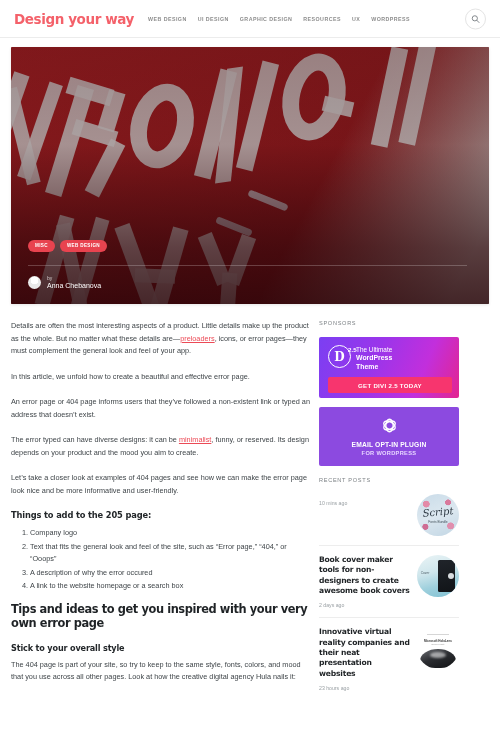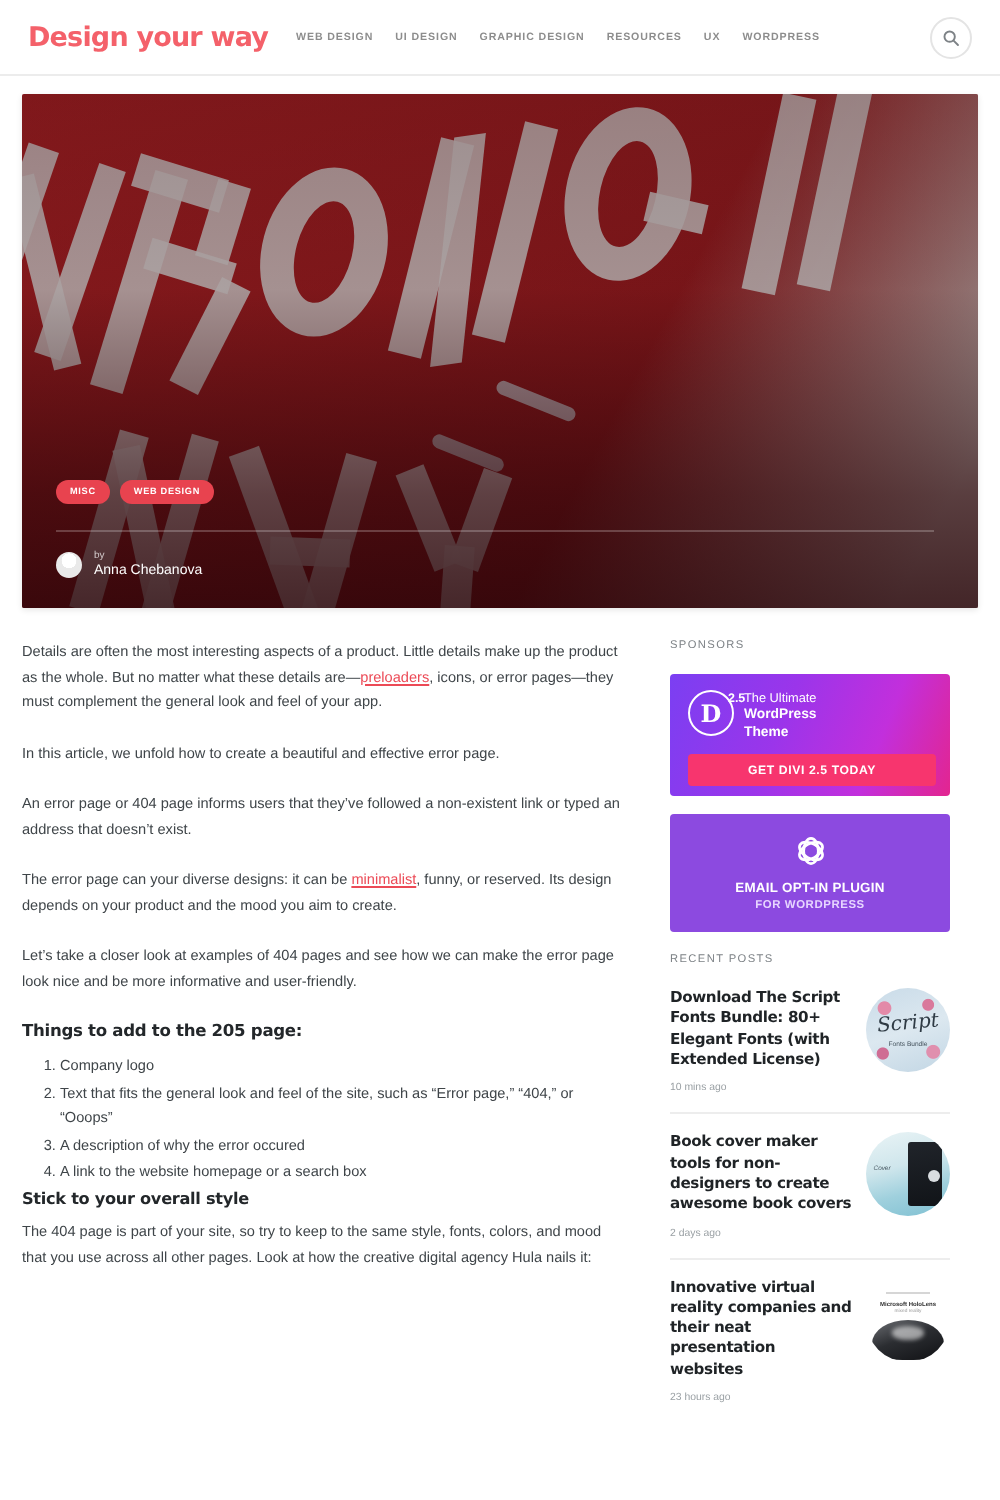--- a/index.html
+++ b/index.html
@@ -128,21 +128,21 @@
     background: radial-gradient(circle at 50% 34%, #ffffff 0 34%, #e9e9e9 35% 100%);
     flex: none;
   }
   .by-label { font-size: 5px; color: rgba(255,255,255,0.72); line-height: 1.25; }
   .by-name  { font-size: 7px; color: #fff; line-height: 1.3; }
 
   
   .page-body {
     display: flex;
     padding: 16px 11px 0 11px;
-    gap: 24px;
+    gap: 8px;
   }
   .article { width: 300px; flex: none; }
   .sidebar { width: 140px; flex: none; }
 
   
   .p {
     font-size: 7.3px;
     line-height: 1.72;
     color: #3f4549;
     margin-bottom: 13px;
@@ -445,32 +445,33 @@
 <div class="page-body">
 
   <div class="article">
 
     <p class="p"><span>Details are often the most interesting aspects of a product. Little details make up the product as the whole. But no matter what these details are—</span><span class="inline-link">preloaders</span><span>, icons, or error pages—they must complement the general look and feel of your app.</span></p>
 
     <p class="p">In this article, we unfold how to create a beautiful and effective error page.</p>
 
     <p class="p">An error page or 404 page informs users that they’ve followed a non-existent link or typed an address that doesn’t exist.</p>
 
-    <p class="p"><span>The error page can your diverse designs: it can be </span><span class="inline-link">minimalist</span><span>, funny, or reserved. Its design depends on your product and the mood you aim to create.</span></p>
+    <p class="p"><span>The error typed can have diverse designs: it can be </span><span class="inline-link">minimalist</span><span>, funny, or reserved. Its design depends on your product and the mood you aim to create.</span></p>
 
     <p class="p">Let’s take a closer look at examples of 404 pages and see how we can make the error page look nice and be more informative and user-friendly.</p>
 
     <div class="h-sub">Things to add to the 205 page:</div>
     <ol class="num-list">
       <li>Company logo</li>
       <li>Text that fits the general look and feel of the site, such as “Error page,” “404,” or “Ooops”</li>
       <li>A description of why the error occured</li>
       <li>A link to the website homepage or a search box</li>
     </ol>
 
+    <h2 class="h-big">Tips and ideas to get you inspired with your very own error page</h2>
     <h3 class="h-small">Stick to your overall style</h3>
     <p class="p">The 404 page is part of your site, so try to keep to the same style, fonts, colors, and mood that you use across all other pages. Look at how the creative digital agency Hula nails it:</p>
   </div>
 
   <div class="sidebar">
 
     <div class="side-head">SPONSORS</div>
 
     <div class="ad ad-divi">
       <div class="divi-top">
@@ -496,21 +497,20 @@
         </g>
       </svg>
       <div class="optin-l1">EMAIL OPT-IN PLUGIN</div>
       <div class="optin-l2">FOR WORDPRESS</div>
     </div>
 
     <div class="side-head recent-head">RECENT POSTS</div>
 
     <div class="post">
       <div class="post-text">
-        <div class="post-title">Download The Script Fonts Bundle: 80+ Elegant Fonts (with Extended License)</div>
         <div class="post-time">10 mins ago</div>
       </div>
       <div class="thumb thumb-fonts">
         <div class="script">Script</div>
         <div class="sub">Fonts Bundle</div>
       </div>
     </div>
 
     <div class="post">
       <div class="post-text">

